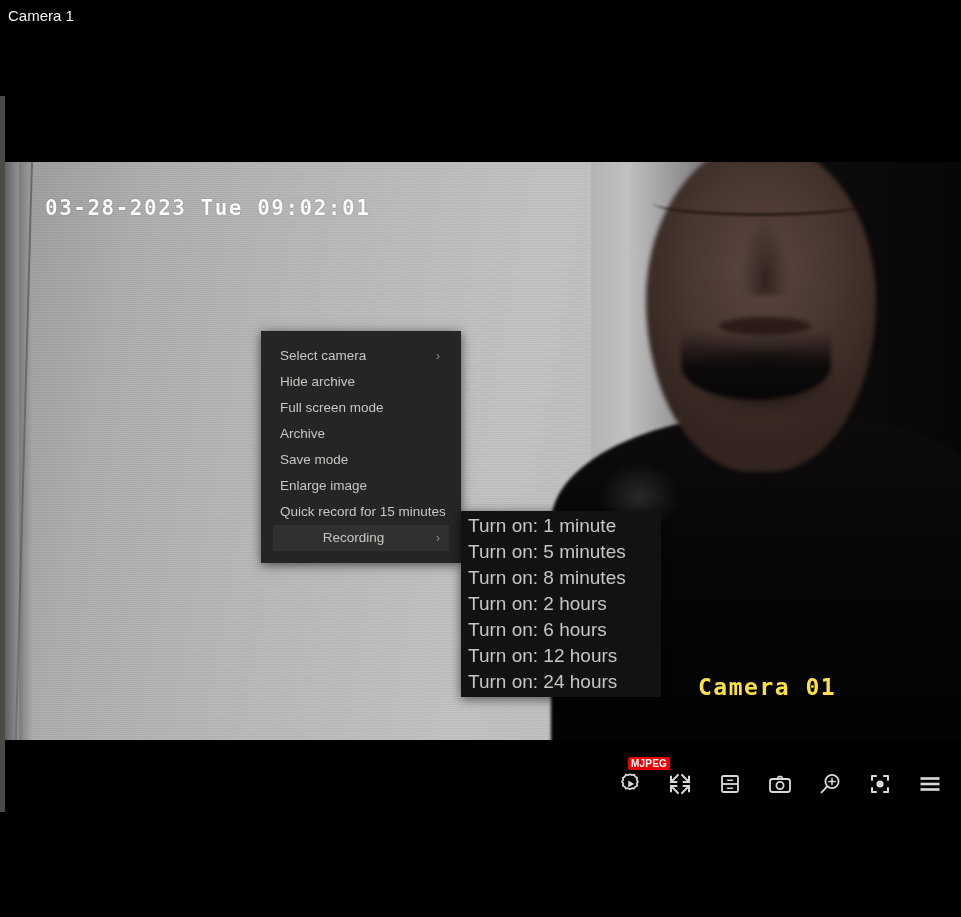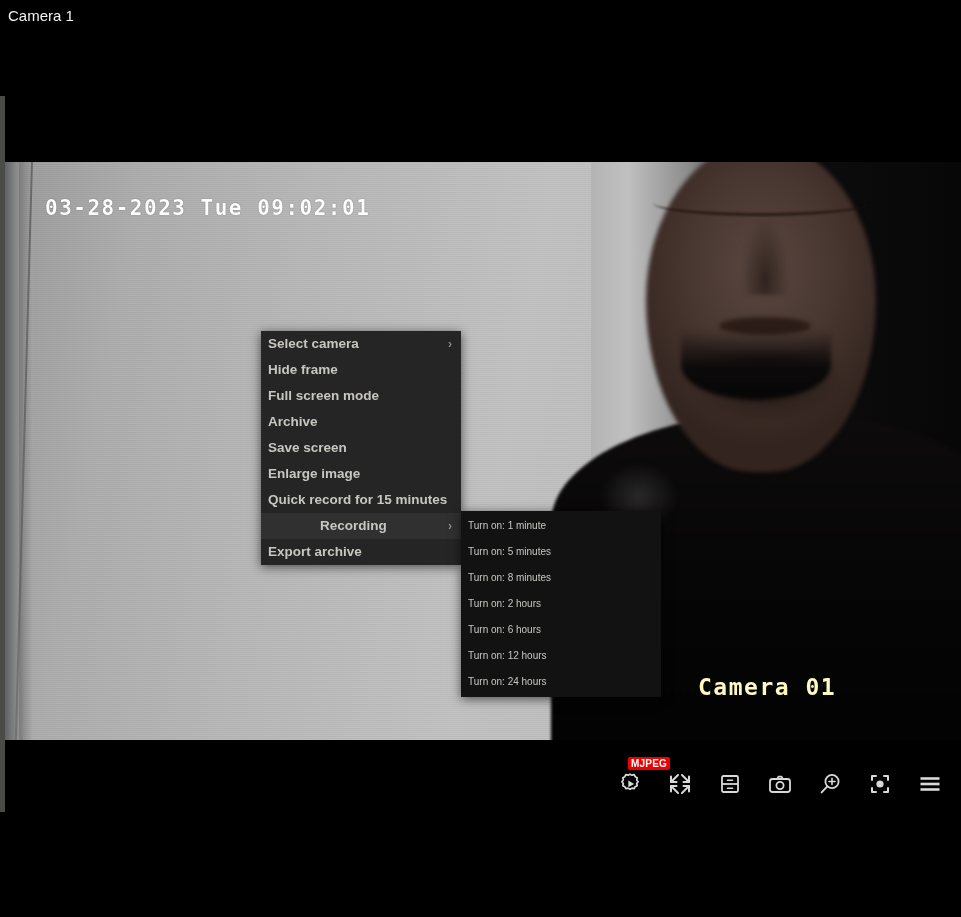--- a/index.html
+++ b/index.html
@@ -180,38 +180,37 @@
     font-family: "DejaVu Sans Mono", "Liberation Mono", monospace;
     font-size: 21px;
     letter-spacing: 1.5px;
     font-weight: 700;
     text-shadow: 0 0 1px rgba(0,0,0,0.55);
     white-space: nowrap;
   }
   .video-camlabel {
     position: absolute;
     left: 693px; top: 512px;
-    color: #fef9c3;
+    color: #fde047;
     font-family: "DejaVu Sans Mono", "Liberation Mono", monospace;
     font-size: 23px;
     letter-spacing: 1.5px;
     font-weight: 700;
     white-space: nowrap;
   }
 
   
   .ctx-menu {
     position: absolute;
     left: 261px; top: 331px;
     width: 200px;
     background: #252525;
     z-index: 40;
-    padding: 0;
+    padding: 12px;
     box-shadow: 0 2px 10px rgba(0,0,0,0.6);
-    font-weight: bold;
   }
   .ctx-item {
     position: relative;
     height: 26px;
     line-height: 26px;
     padding: 0 22px 0 7px;
     color: #c8c6c1;
     font-size: 13.5px;
     white-space: nowrap;
     overflow: hidden;
@@ -234,21 +233,21 @@
     background: #121212;
     z-index: 45;
     box-shadow: 0 2px 10px rgba(0,0,0,0.6);
     padding: 2px 0 2px 0;
   }
   .ctx-sub-item {
     height: 26px;
     line-height: 26px;
     padding: 0 8px 0 7px;
     color: #c8c6c1;
-    font-size: 10px;
+    font-size: 19px;
     white-space: nowrap;
     cursor: default;
   }
 
   
   .toolbar {
     position: absolute;
     left: 0; bottom: 0;
     width: 961px; height: 57px;
     background: #000;
@@ -314,43 +313,40 @@
     <div class="video-ts">03-28-2023 Tue 09:02:01</div>
     <div class="video-camlabel">Camera 01</div>
   </div>
 
   <div class="ctx-menu">
     <div class="ctx-item">
       <span>Select camera</span>
       <span class="chev">›</span>
     </div>
     <div class="ctx-item">
-      <span>Hide frame</span>
+      <span>Hide archive</span>
     </div>
     <div class="ctx-item">
       <span>Full screen mode</span>
     </div>
     <div class="ctx-item">
       <span>Archive</span>
     </div>
     <div class="ctx-item">
-      <span>Save screen</span>
+      <span>Save mode</span>
     </div>
     <div class="ctx-item">
       <span>Enlarge image</span>
     </div>
     <div class="ctx-item">
       <span>Quick record for 15 minutes</span>
     </div>
     <div class="ctx-item hl">
       <span>Recording</span>
       <span class="chev">›</span>
-    </div>
-    <div class="ctx-item">
-      <span>Export archive</span>
     </div>
   </div>
 
   <div class="ctx-sub">
     <div class="ctx-sub-item">Turn on: 1 minute</div>
     <div class="ctx-sub-item">Turn on: 5 minutes</div>
     <div class="ctx-sub-item">Turn on: 8 minutes</div>
     <div class="ctx-sub-item">Turn on: 2 hours</div>
     <div class="ctx-sub-item">Turn on: 6 hours</div>
     <div class="ctx-sub-item">Turn on: 12 hours</div>

